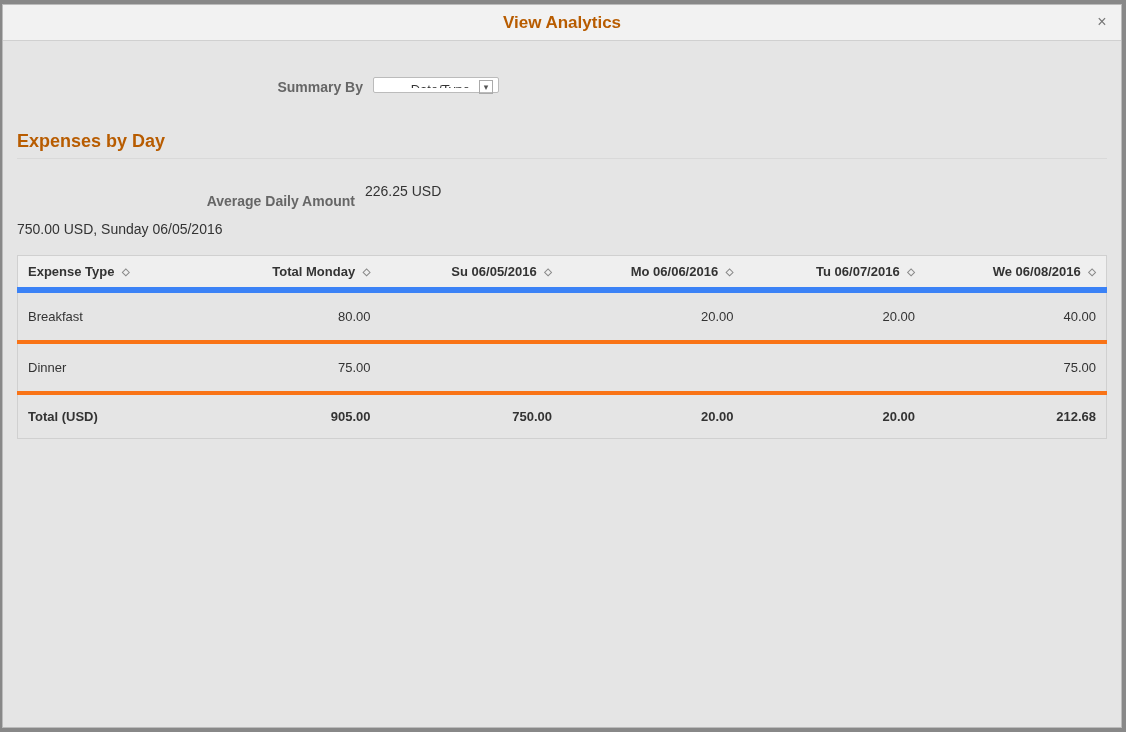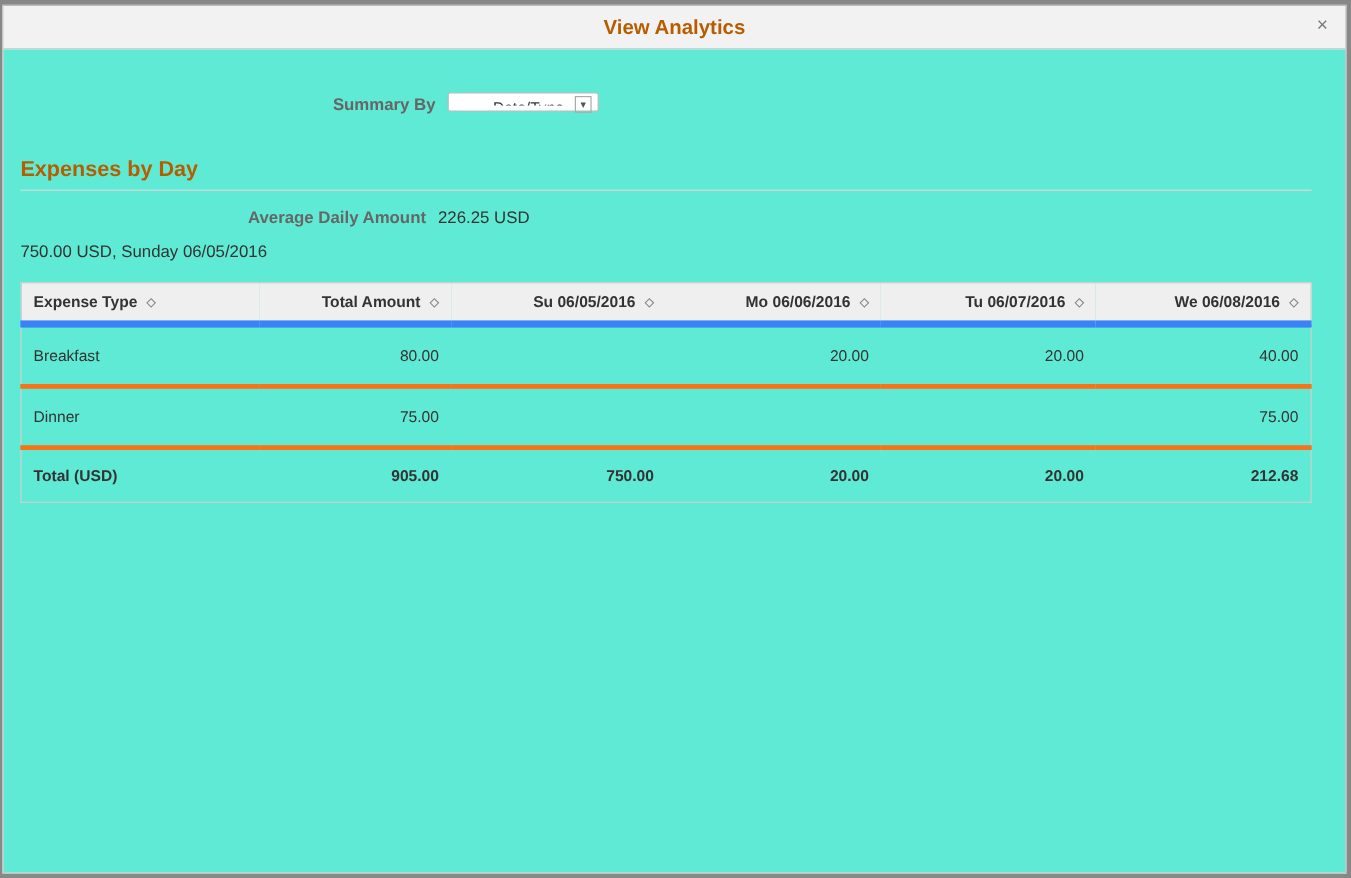--- a/index.html
+++ b/index.html
@@ -45,23 +45,23 @@
       height: 22px;
       display: flex;
       align-items: center;
       justify-content: center;
       cursor: pointer;
       color: #777;
       font-size: 16px;
       font-weight: normal;
     }
     .modal-body {
-      padding: 18px 28px 14px 14px;
+      padding: 18px 14px 14px 14px;
       flex: 1;
-      background: #5eead4;
+      background: #e5e5e5;
     }
     .summary-row {
       display: flex;
       align-items: center;
       margin-bottom: 34px;
       margin-top: 18px;
     }
     .summary-label {
       width: 356px;
       text-align: right;
@@ -118,20 +118,21 @@
       align-items: center;
       margin-bottom: 12px;
       font-size: 14px;
     }
     .metric-label {
       width: 348px;
       text-align: right;
       padding-right: 10px;
       color: #666;
       font-weight: bold;
+      margin-top: 20px;
     }
     .metric-value {
       color: #333;
     }
     table.exp-table {
       width: 100%;
       border-collapse: collapse;
       border: 1px solid #d0d0d0;
       font-size: 13px;
     }
@@ -206,21 +207,21 @@
     </div>
 
     <table class="exp-table">
       <thead>
         <tr>
           <th class="col-type">
             <span>Expense Type</span>
             <span class="sort-icon">◇</span>
           </th>
           <th class="col-total num">
-            <span>Total Amount</span>
+            <span>Total Monday</span>
             <span class="sort-icon">◇</span>
           </th>
           <th class="col-day num">
             <span>Su 06/05/2016</span>
             <span class="sort-icon">◇</span>
           </th>
           <th class="col-day num">
             <span>Mo 06/06/2016</span>
             <span class="sort-icon">◇</span>
           </th>

